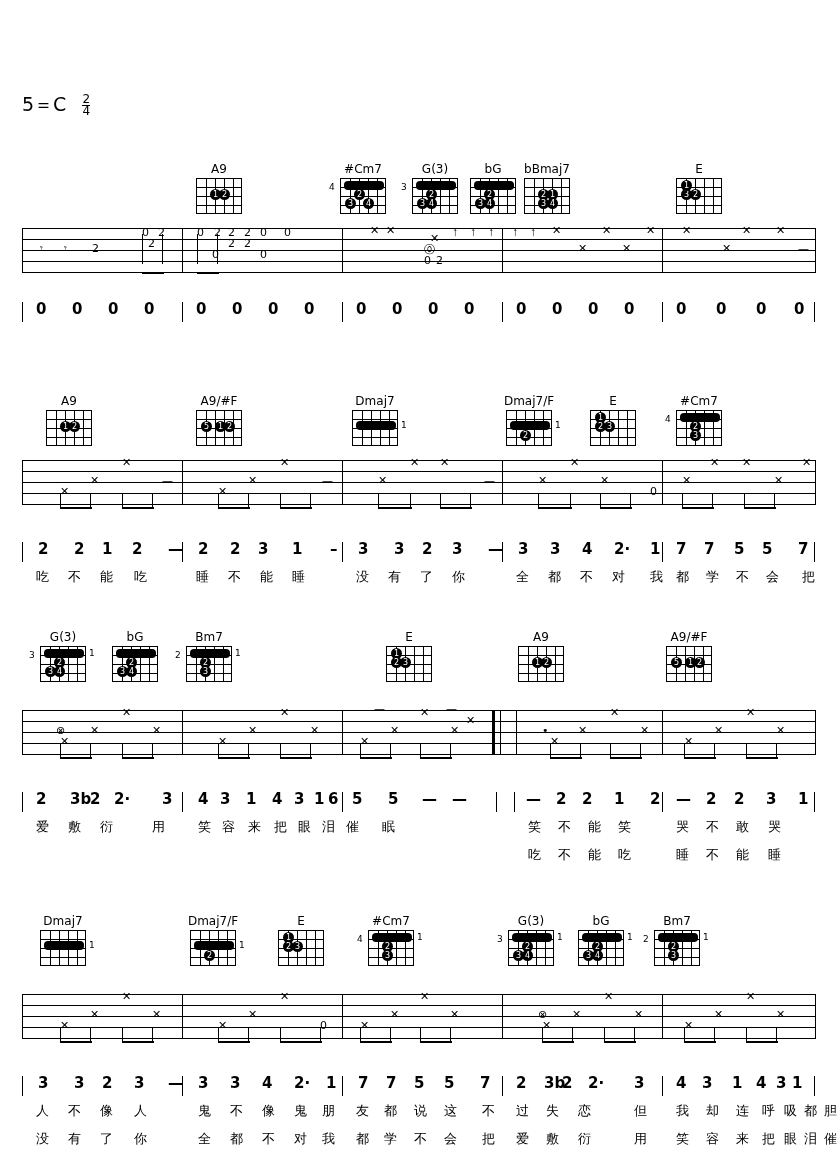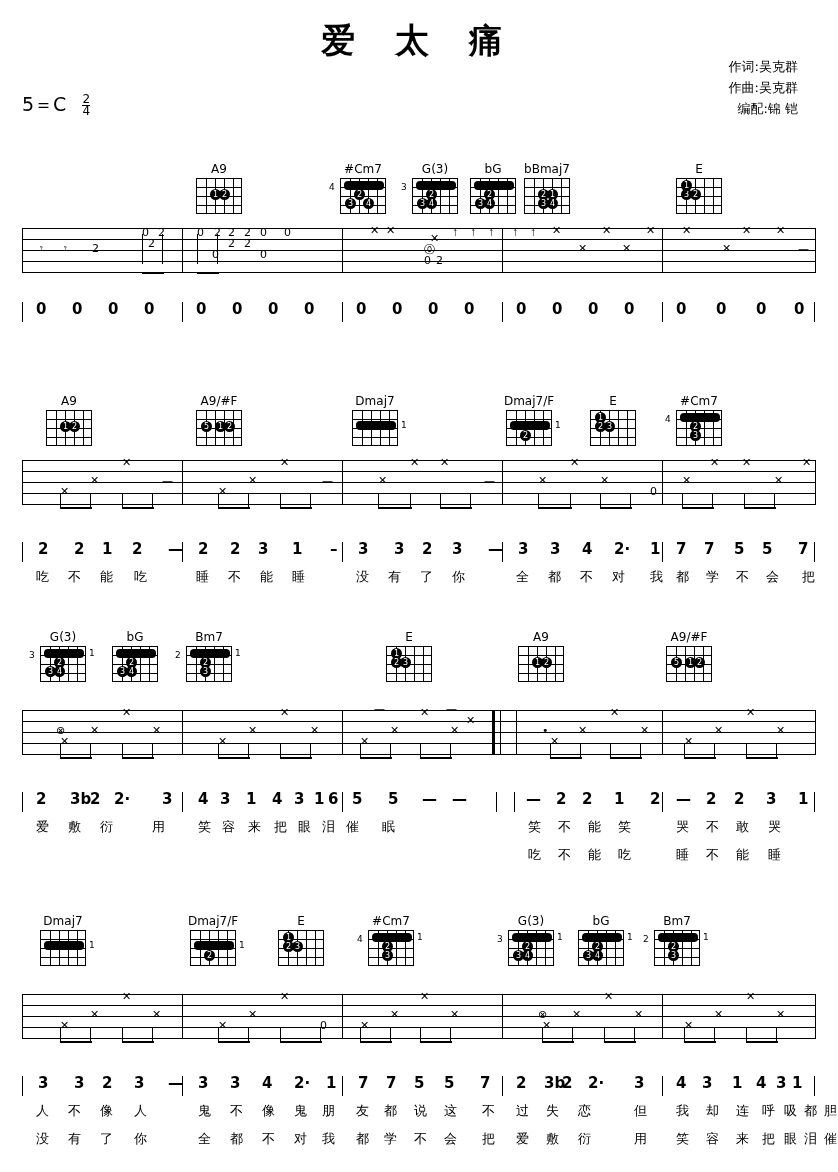--- a/index.html
+++ b/index.html
@@ -80,28 +80,21 @@
   }
   .numrow .bar{position:absolute;top:2px;width:1px;height:20px;background:#000;}
   .lyrics{position:absolute;left:22px;width:794px;height:22px;}
   .lyrics span{position:absolute;font-size:13px;font-family:"DejaVu Sans", sans-serif;}
 </style>
 </head>
 <body>
 
 <div class="sheet">
 
-  <div class="title">爱 太 痛</div>
-
-  <div class="credits">
-
-    <div>作词:吴克群</div>
-    <div>作曲:吴克群</div>
-    <div>编配:锦  铠</div>
-  </div>
+
 
   <div class="keysig">
     <span>5＝C</span>
     <span class="frac">
       <span class="num">2</span>
       <span class="den">4</span>
     </span>
   </div>
 
   <div class="system" style="top:160px;">

